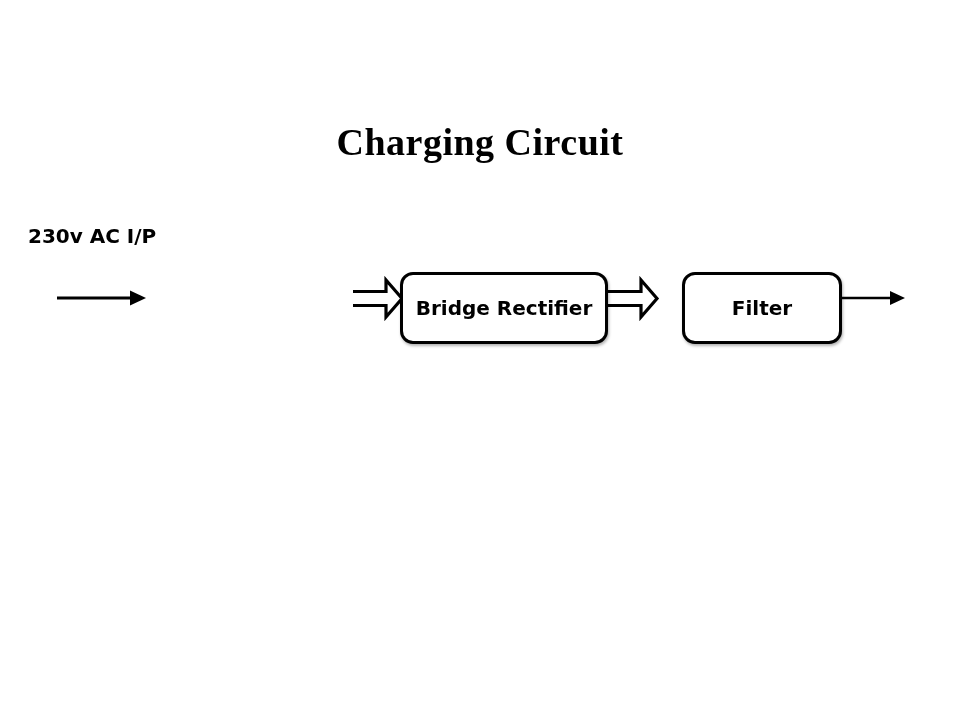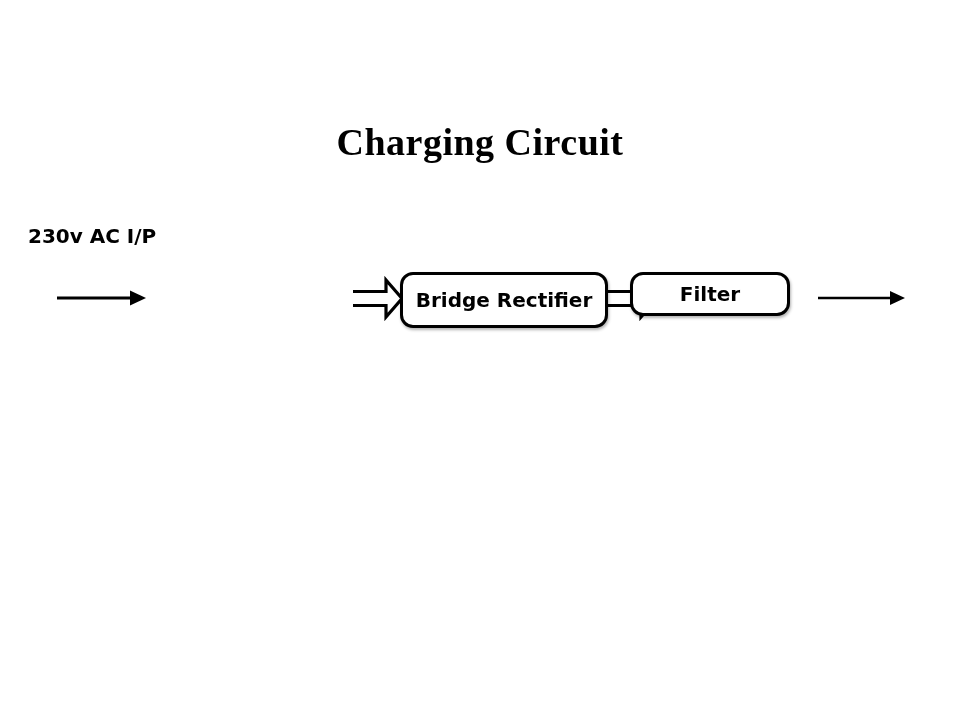--- a/index.html
+++ b/index.html
@@ -48,22 +48,22 @@
     display: flex;
     align-items: center;
     justify-content: center;
     text-align: center;
     font-weight: 700;
     font-size: 20px;
     line-height: 1.3;
     padding: 0 10px;
   }
   .block.b1 { left: 144px; top: 271px; width: 209px; height: 57px; }
-  .block.b2 { left: 400px; top: 272px; width: 208px; height: 56px; }
-  .block.b3 { left: 630px; top: 272px; width: 160px; height: 44px; }
+  .block.b2 { left: 400px; top: 272px; width: 208px; height: 72px; }
+  .block.b3 { left: 682px; top: 272px; width: 160px; height: 72px; }
   .arrow-layer {
     position: absolute;
     left: 0;
     top: 0;
     width: 960px;
     height: 720px;
     pointer-events: none;
   }
 </style>
 </head>

